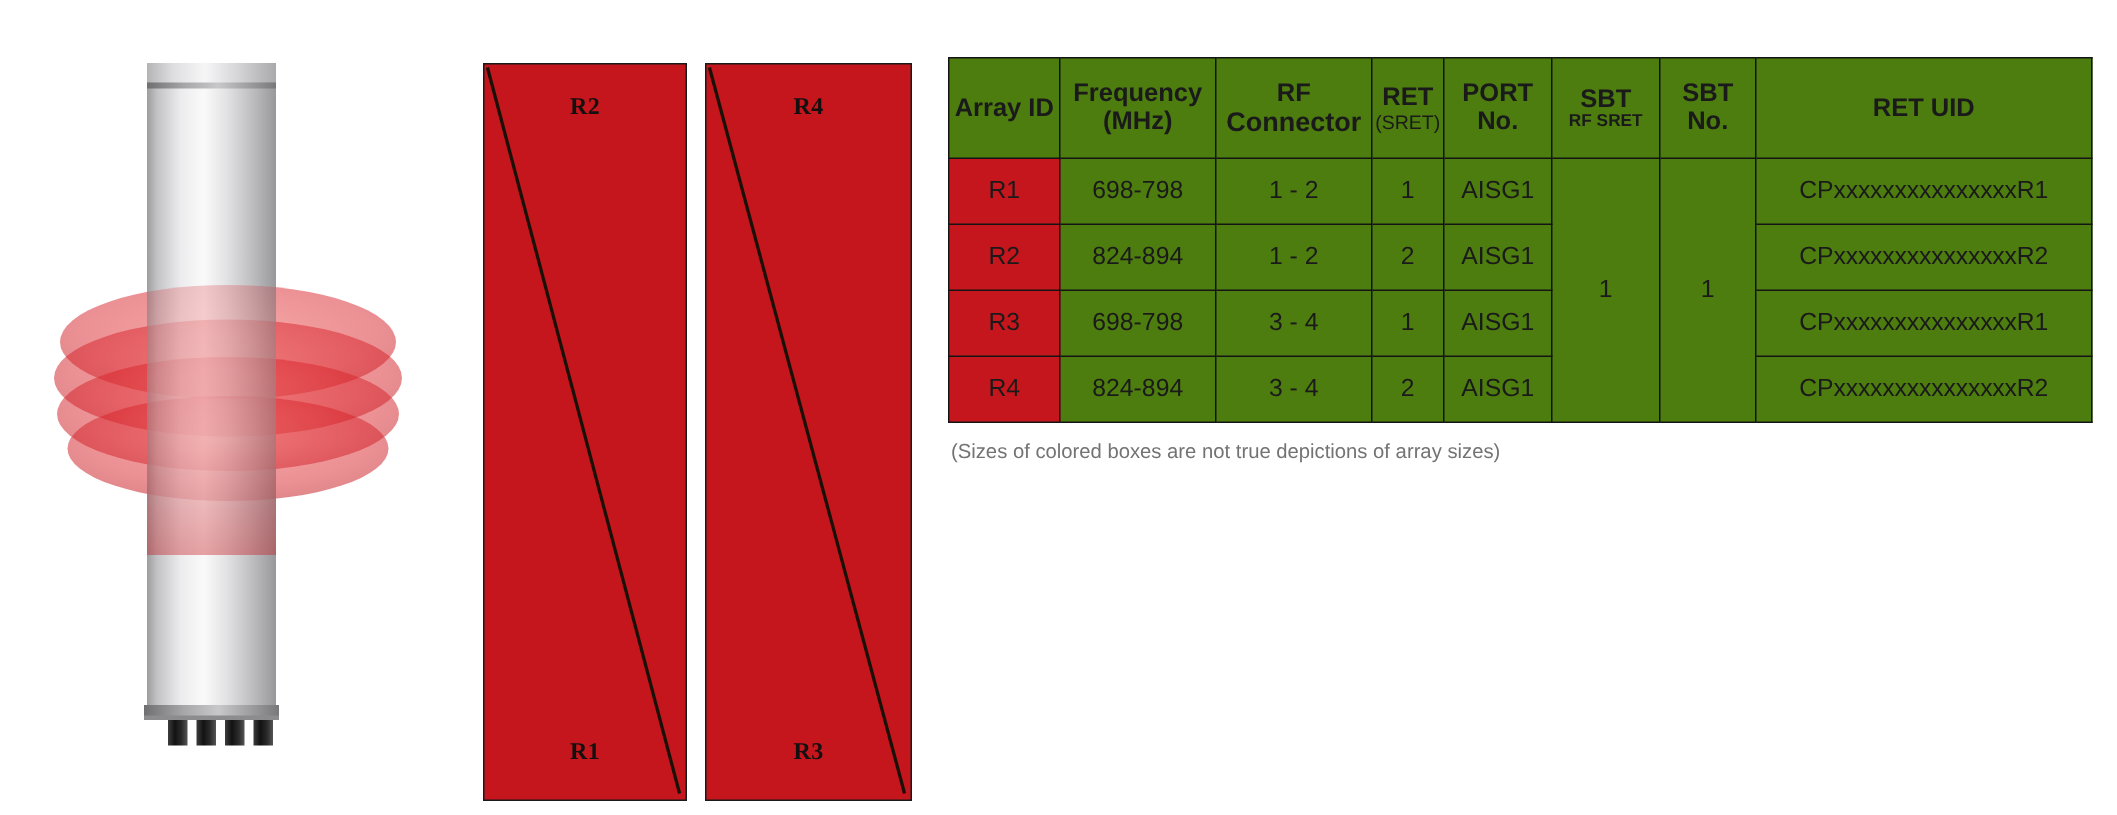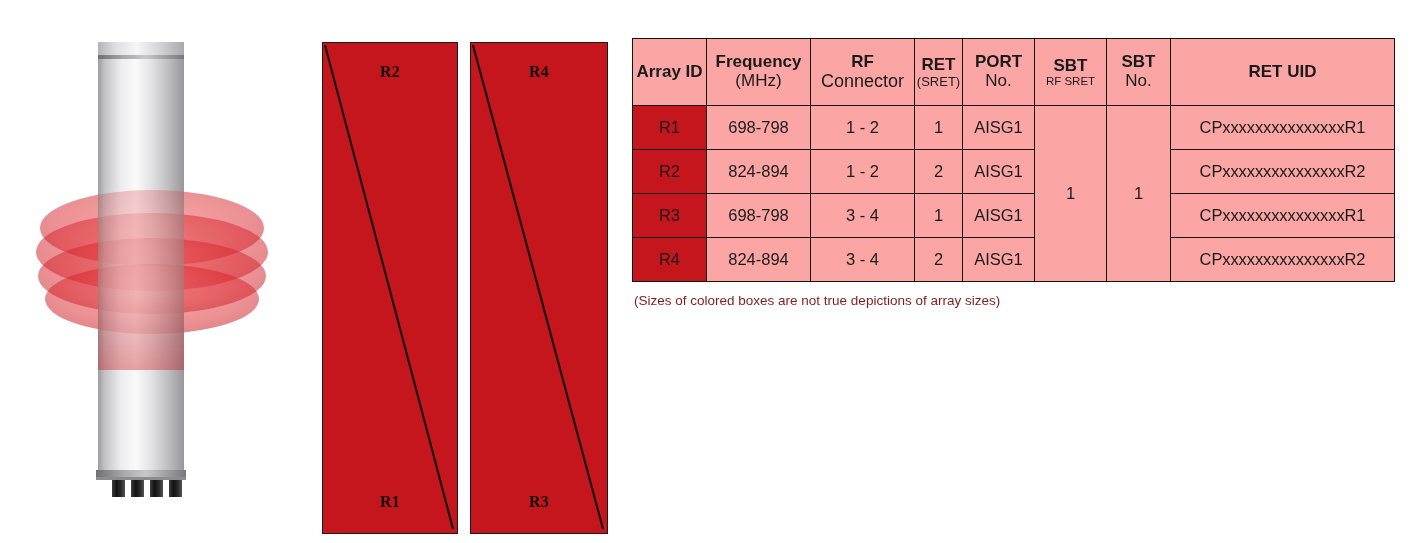--- a/index.html
+++ b/index.html
@@ -66,21 +66,21 @@
   #config-table-wrap {
     position: absolute;
     left: 632px;
     top: 38px;
     width: 762px;
   }
   table.config-table {
     border-collapse: collapse;
     table-layout: fixed;
     width: 762px;
-    background: #fca5a5;
+    background: #4d7c0f;
   }
   table.config-table th,
   table.config-table td {
     border: 1.6px solid #141414;
     text-align: center;
     vertical-align: middle;
     font-size: 16.5px;
     color: #1a1a1a;
     padding: 0;
   }
@@ -90,21 +90,21 @@
     font-size: 17px;
     line-height: 1.12;
   }
   table.config-table tbody td {
     height: 43px;
     font-weight: normal;
   }
   .hdr-sub {
     display: block;
     font-size: 11.5px;
-    font-weight: normal;
+    font-weight: bold;
     line-height: 1.2;
   }
   .hdr-sub.paren {
     font-weight: normal;
     font-size: 13px;
   }
   td.array-id-cell {
     background: #C4161C;
     color: #240505;
     font-size: 16.5px;
@@ -126,21 +126,21 @@
   col.c-sbtport   { width: 72px; }
   col.c-sbtno     { width: 64px; }
   col.c-retuid    { width: 224px; }
 
   
   #table-footnote {
     position: absolute;
     left: 634px;
     top: 293px;
     font-size: 13.5px;
-    color: #7f1d1d;
+    color: #737373;
     white-space: nowrap;
   }
 </style>
 </head>
 <body>
 
 <div id="antenna-illustration">
   <svg width="310" height="543" viewBox="0 0 310 543">
     <defs>
       <linearGradient id="poleGrad" x1="0" y1="0" x2="1" y2="0">

